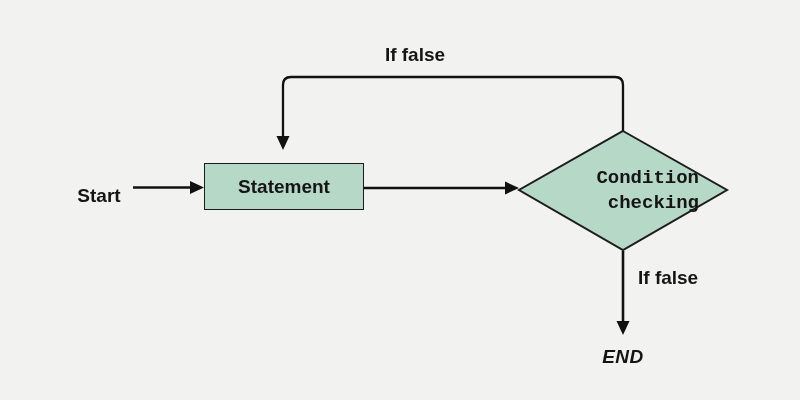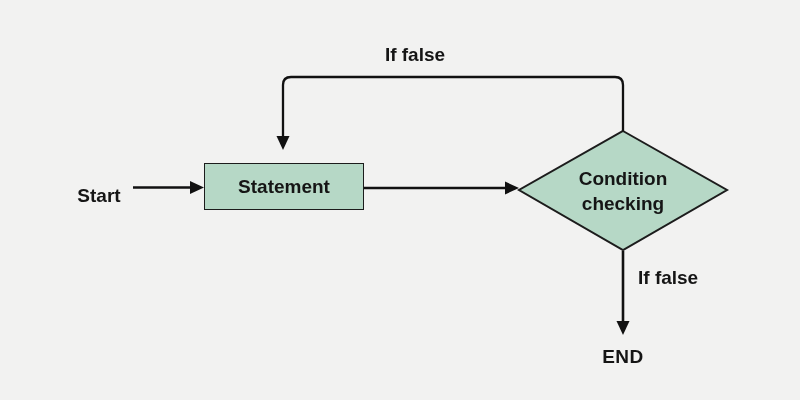--- a/index.html
+++ b/index.html
@@ -51,29 +51,30 @@
     background: var(--node_fill, #b6d8c6);
     border: 1.5px solid var(--node_stroke, #1c1c1c);
     display: flex;
     align-items: center;
     justify-content: center;
     color: var(--text, #151515);
     font-weight: bold;
     font-size: 19px;
   }
   .label.condition {
-    left: 563px; top: 166px;
+    left: 579px; top: 166px;
     width: 120px;
-    text-align: center;
+    text-align: right;
     white-space: normal;
+    font-family: Liberation Mono, monospace;
   }
   .label.start   { left: 59px;  top: 175px; width: 80px; margin-top: 8px; }
   .label.if-true { left: 365px; top: 42px;  width: 100px; }
   .label.if-false{ left: 638px; top: 265px; }
-  .label.end     { left: 583px; top: 344px; width: 80px; letter-spacing: 0.5px; }
+  .label.end     { left: 583px; top: 344px; width: 80px; letter-spacing: 0.5px; font-style: italic; }
 </style>
 </head>
 <body>
 
 <div class="stage">
 
   <svg class="connectors" viewBox="0 0 800 400" aria-hidden="true">
 
     <polygon class="node-shape" points="623,131 727,190 623,250 519,190"></polygon>
 

